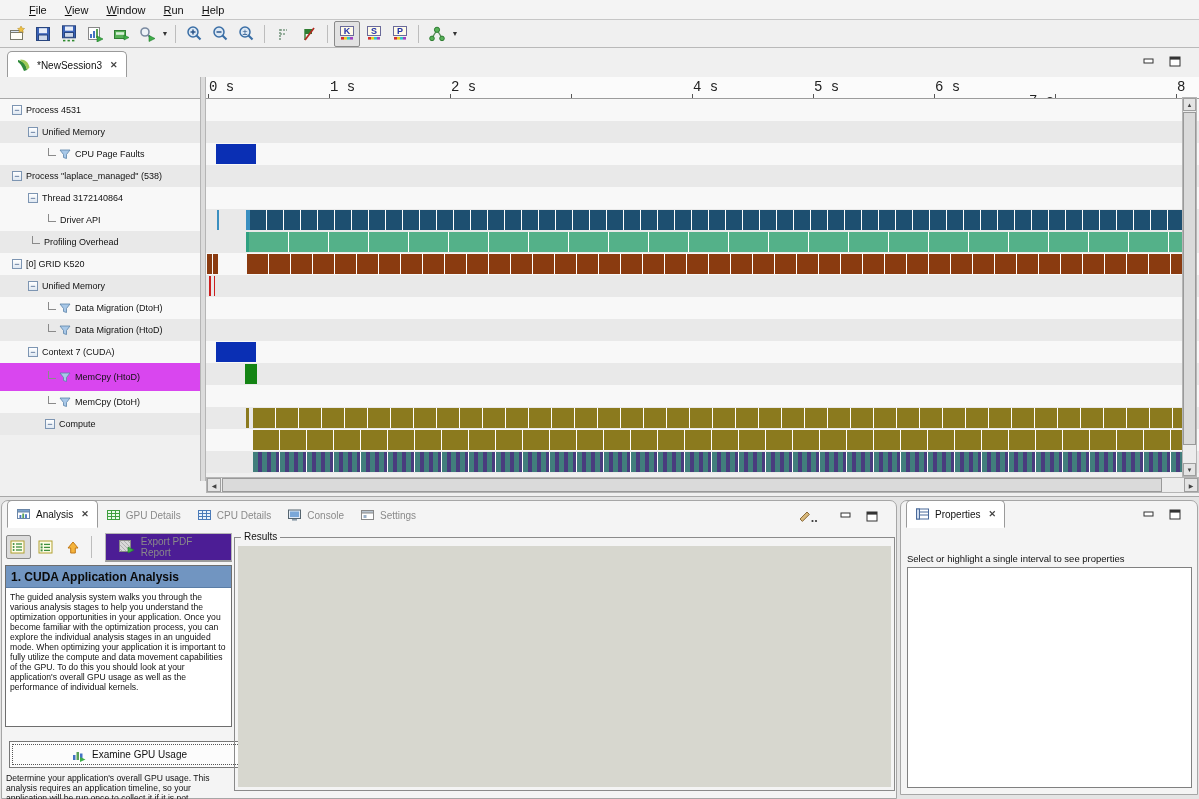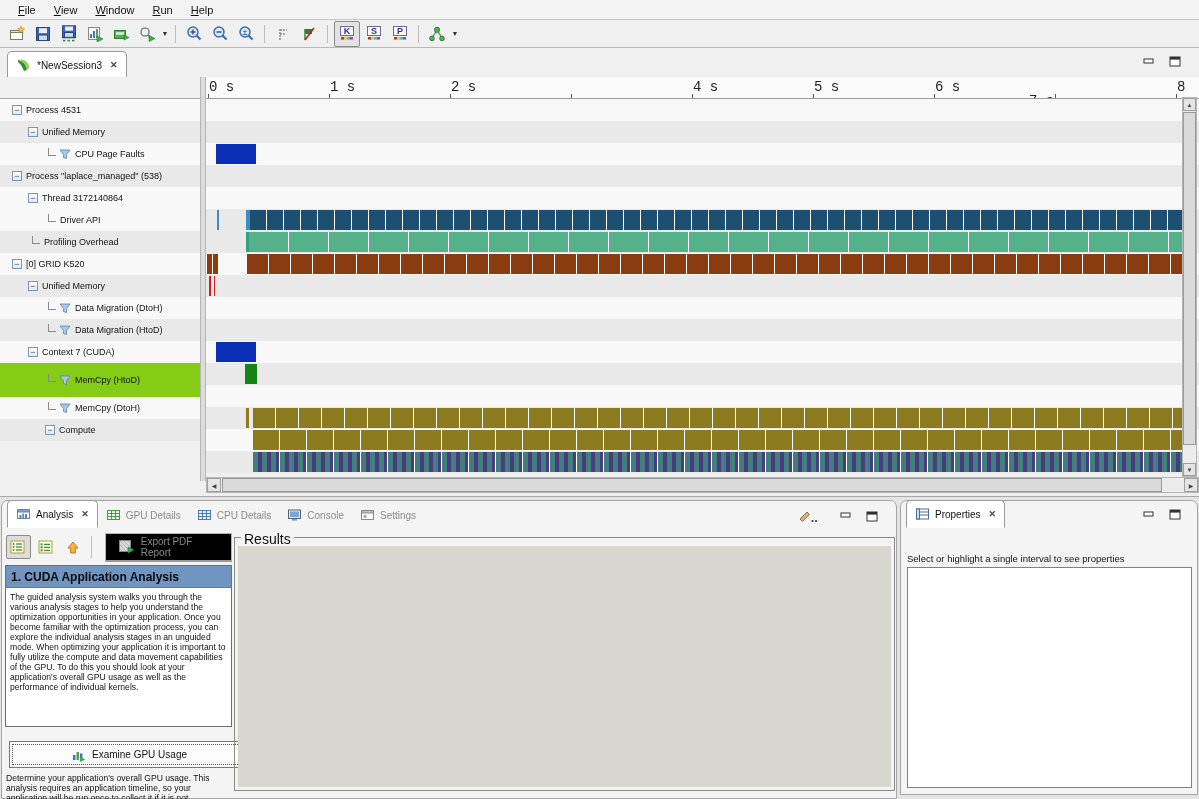--- a/index.html
+++ b/index.html
@@ -1,20 +1,20 @@
 <!DOCTYPE html>
 <html><head>
 <meta charset="utf-8">
 <style>
   html,body{margin:0;padding:0;}
   body{width:1199px;height:799px;position:relative;background:#e4e4e4;
        font-family:"Liberation Sans",sans-serif;overflow:hidden;font-size:11px;color:#111;}
   
   #menubar{position:absolute;left:0;top:0;width:1199px;height:20px;background:#f4f4f4;
-           border-bottom:1px solid #c6c6c6;display:flex;align-items:center;padding-left:9px;box-sizing:border-box;}
+           border-bottom:1px solid #c6c6c6;display:flex;align-items:center;padding-left:20px;box-sizing:border-box;}
   .menu-item{padding:2px 9px;font-size:11px;color:#111;}
   .menu-item u{text-decoration:underline;}
   #toolbar{position:absolute;left:0;top:20px;width:1199px;height:28px;background:#f0f0f0;
            border-bottom:1px solid #b9b9b9;display:flex;align-items:center;padding-left:4px;box-sizing:border-box;}
   .tbtn{width:24px;height:24px;display:inline-flex;align-items:center;justify-content:center;margin:0 1px;}
   .tbtn.pressed{border:1px solid #8a8a8a;background:#e2e2e2;border-radius:2px;}
   .tdrop{width:10px;display:inline-flex;align-items:center;justify-content:center;font-size:7px;color:#333;}
   .tsep{width:1px;height:18px;background:#bdbdbd;margin:0 5px;}
   
   #editor{position:absolute;left:0;top:48px;width:1199px;height:449px;background:#f0f0f0;
@@ -53,32 +53,32 @@
   #panelR{left:900px;top:500px;width:298px;height:295px;}
   .vtabbar{position:absolute;left:0;top:0;width:100%;height:27px;display:flex;align-items:flex-end;}
   .vtab{display:flex;align-items:center;gap:5px;padding:0 8px;height:26px;font-size:10px;color:#8a8a8a;}
   .vtab.active{background:#fff;border:1px solid #9a9a9a;border-bottom:1px solid #fff;border-radius:5px 5px 0 0;
                color:#111;margin-left:5px;}
   
   #an-tools{position:absolute;left:4px;top:31px;width:226px;height:30px;display:flex;align-items:center;gap:4px;}
   .itool{width:24px;height:22px;display:inline-flex;align-items:center;justify-content:center;}
   .itool.pressed{border:1px solid #8a8a8a;background:#dcdcdc;border-radius:2px;}
   #export-btn{margin-left:6px;height:26px;display:inline-flex;align-items:center;gap:6px;padding:0 12px;
-              background:#000000;border:1px solid #b5b5b5;border-bottom:2px solid #9a9a9a;font-size:10px;color:#8a8a8a;}
+              background:#4c1d95;border:1px solid #b5b5b5;border-bottom:2px solid #9a9a9a;font-size:10px;color:#8a8a8a;}
   #stagebox{position:absolute;left:3px;top:64px;width:227px;height:162px;border:1px solid #6e6e6e;background:#fff;box-sizing:border-box;overflow:hidden;}
   #stagehdr{height:21px;background:#7195c1;border-bottom:1px solid #5a7da6;display:flex;align-items:center;
             padding:0 5px;font-size:12px;font-weight:bold;color:#0a0a0a;}
   #stagetxt{padding:4px 4px;font-size:8.6px;line-height:10px;color:#111;}
   #examine-btn{position:absolute;left:7px;top:240px;width:240px;height:27px;background:#fcfcfc;border:1px solid #777;
                box-sizing:border-box;display:flex;align-items:center;justify-content:center;gap:6px;font-size:10px;color:#111;}
   #examine-btn .dotted{position:absolute;inset:2px;border:1px dotted #555;}
   #examine-desc{position:absolute;left:4px;top:272px;width:226px;font-size:8.6px;line-height:10px;color:#111;}
   
   #results{position:absolute;left:232px;top:36px;width:661px;height:254px;border:1px solid #8a8a8a;box-sizing:border-box;}
-  #results-label{position:absolute;left:6px;top:-7px;background:#f4f4f4;padding:0 3px;font-size:14px;color:#111;}
+  #results-label{position:absolute;left:6px;top:-7px;background:#f4f4f4;padding:0 3px;font-size:10px;color:#111;}
   #results-inner{position:absolute;left:3px;top:8px;right:3px;bottom:3px;background:#d7d7cf;}
   
   #prop-hint{position:absolute;left:6px;top:52px;font-size:9.5px;color:#111;}
   #prop-box{position:absolute;left:6px;top:66px;width:285px;height:221px;background:#fff;border:1px solid #808080;box-sizing:border-box;}
   svg{display:block;}
 </style>
 </head>
 <body>
 
 <div id="menubar">
@@ -329,21 +329,21 @@
           <svg width="12" height="11">
             <path d="M1 1 H11 L7.5 5.5 V9.5 L4.5 8.5 V5.5 Z" fill="#a8c8e8" stroke="#5a83a8" stroke-width="0.8"></path>
           </svg>
         </span>
         <span class="lab">Data Migration (HtoD)</span>
       </div>
       <div class="trow" style="height: 22px; background: rgb(248, 248, 248); padding-left: 28px;">
         <span class="toggle">−</span>
         <span class="lab">Context 7 (CUDA)</span>
       </div>
-      <div class="trow" style="height: 34px; background: #84cc16; padding-left: 48px;">
+      <div class="trow" style="height: 28px; background: #d946ef; padding-left: 48px;">
         <span class="elbow"></span>
         <span class="funnel">
           <svg width="12" height="11">
             <path d="M1 1 H11 L7.5 5.5 V9.5 L4.5 8.5 V5.5 Z" fill="#a8c8e8" stroke="#5a83a8" stroke-width="0.8"></path>
           </svg>
         </span>
         <span class="lab">MemCpy (HtoD)</span>
       </div>
       <div class="trow" style="height: 22px; background: rgb(248, 248, 248); padding-left: 48px;">
         <span class="elbow"></span>

